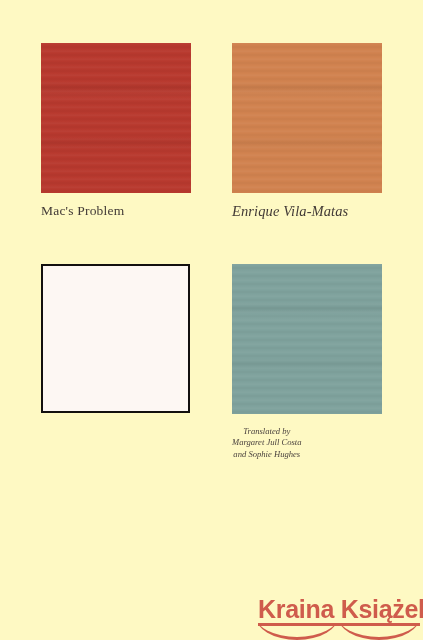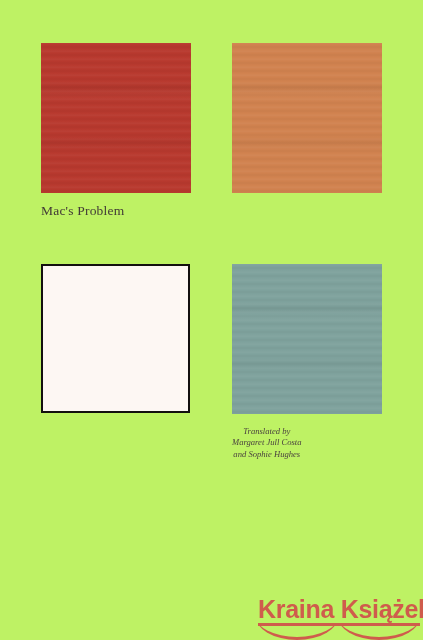--- a/index.html
+++ b/index.html
@@ -9,21 +9,21 @@
   body {
     width: 423px;
     height: 640px;
     overflow: hidden;
     font-family: "Liberation Serif", serif;
   }
   #cover {
     position: relative;
     width: 423px;
     height: 640px;
-    background: #bef264;
+    background: #fef9c3;
     overflow: hidden;
   }
 
   
   .swatch {
     position: absolute;
     width: 150px;
     height: 150px;
   }
   .swatch .grain {
@@ -161,20 +161,21 @@
 
   <div class="swatch" id="swatch-outline"></div>
 
   <div class="swatch" id="swatch-teal">
     <div class="grain"></div>
     <div class="grain2"></div>
   </div>
 
   <div class="cover-text" id="title-text">Mac's Problem</div>
 
+  <div class="cover-text" id="author-text">Enrique Vila-Matas</div>
 
   <div id="translator-block">
     <div>Translated by</div>
     <div>Margaret Jull Costa</div>
     <div>and Sophie Hughes</div>
   </div>
 
   <div id="watermark">
     <div id="watermark-text">Kraina Książek</div>
     <div id="watermark-rule"></div>

